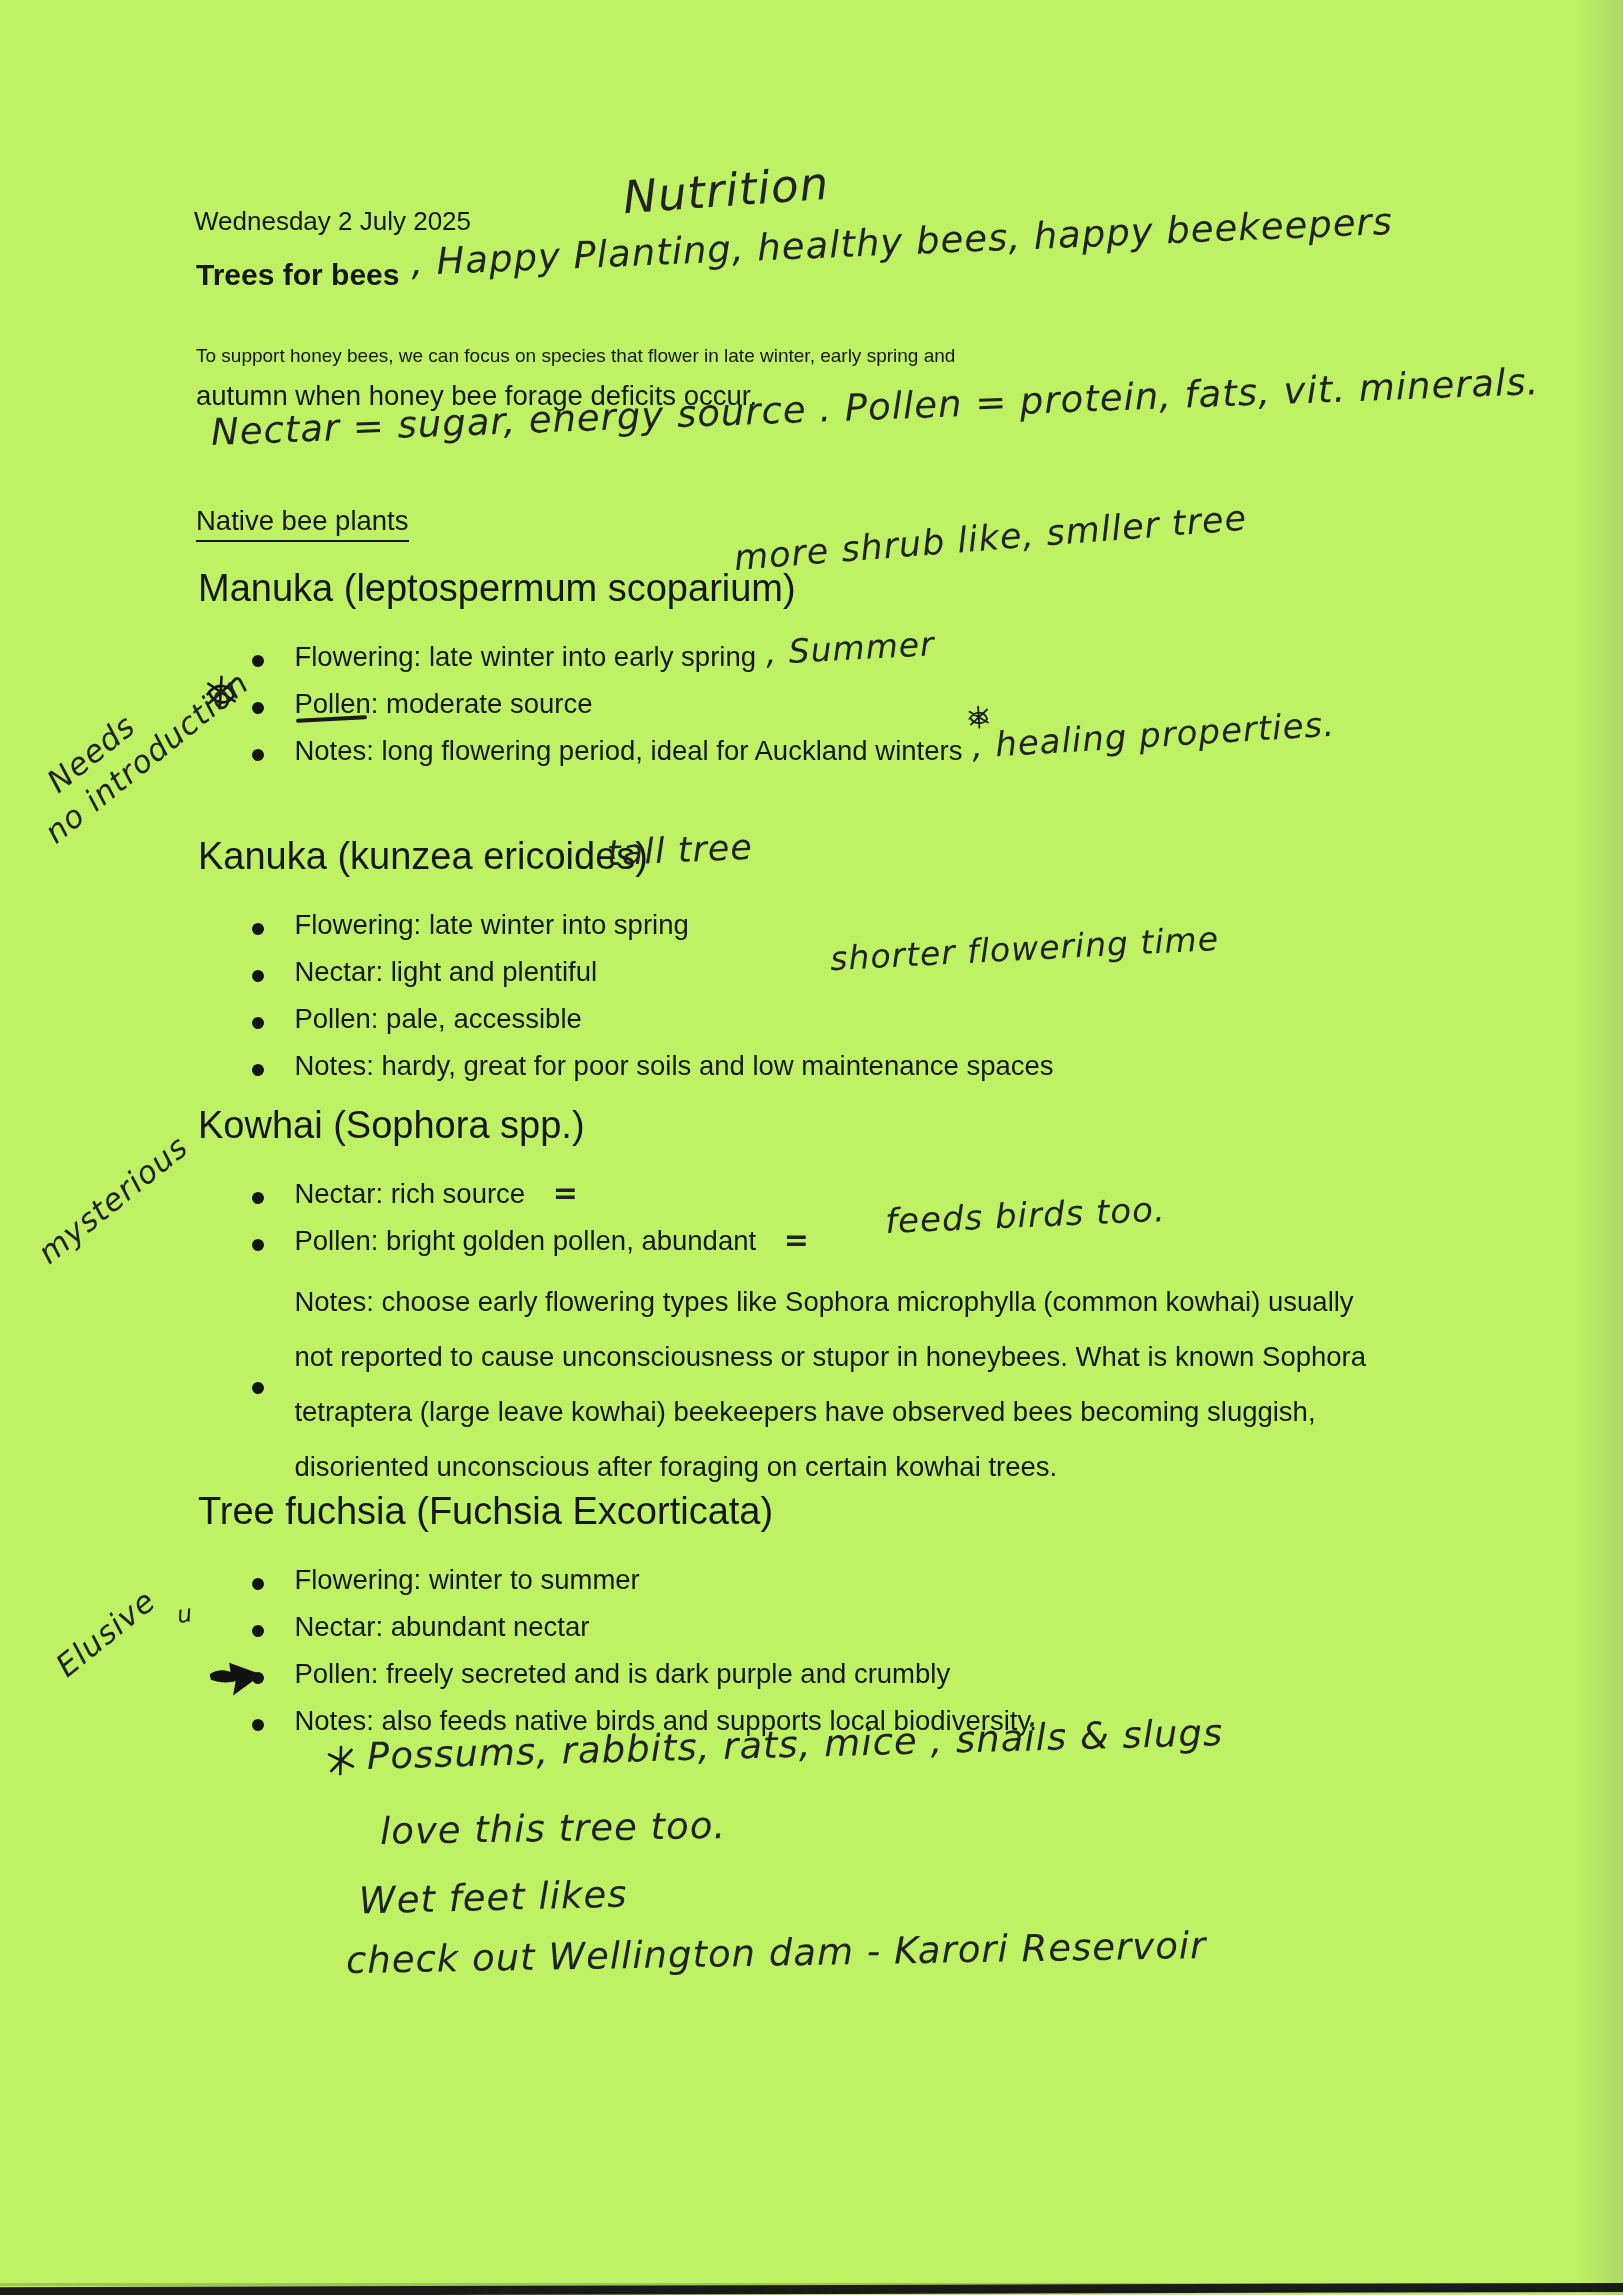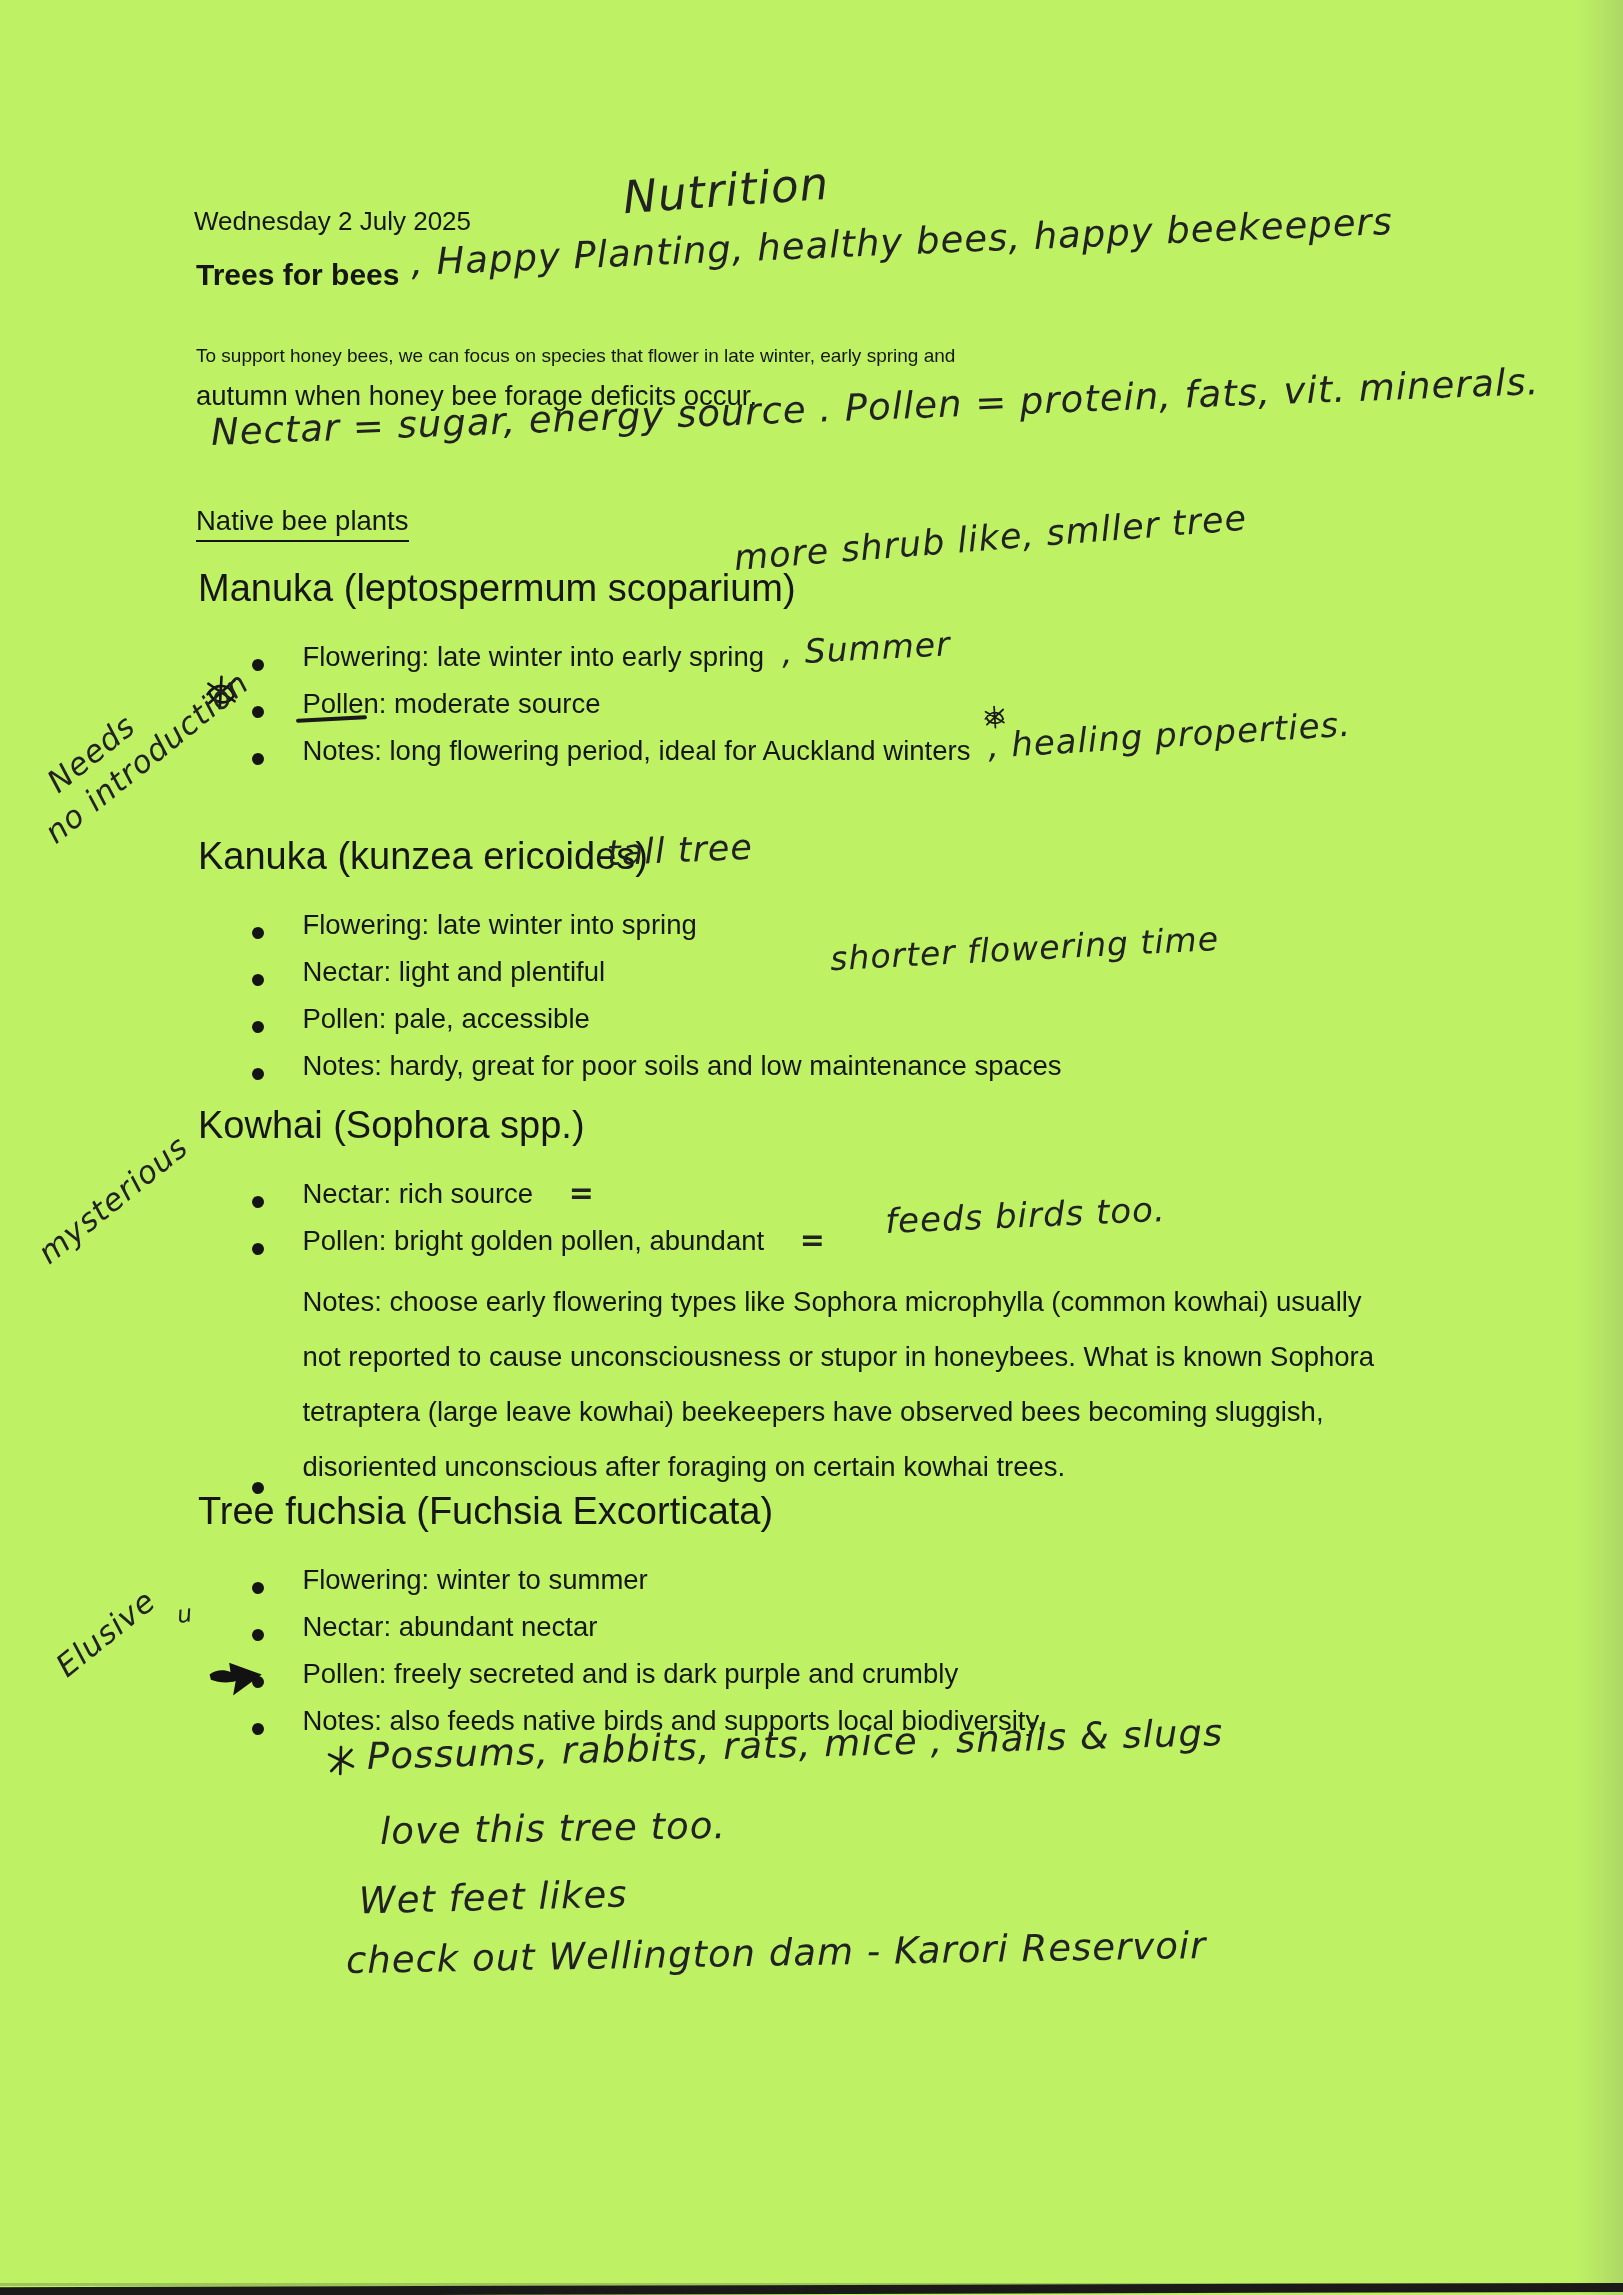--- a/index.html
+++ b/index.html
@@ -14,21 +14,21 @@
   
   .printed{position:absolute;white-space:nowrap;color:#161616;}
   .date{left:194px;top:206px;font-size:26px;}
   .h1{left:196px;top:258px;font-size:30px;font-weight:700;}
   .intro1{left:196px;top:331px;font-size:19px;margin-top:14px;}
   .intro2{left:196px;top:380px;font-size:27.5px;}
   .sectionhead{left:196px;top:505px;font-size:27.5px;font-weight:400;border-bottom:2.6px solid #161616;padding-bottom:3.3px;}
   .plant{position:absolute;left:198px;}
   .plant .pname{font-size:38px;font-weight:400;white-space:nowrap;}
   .bullets{margin:33px 0 0 54px;}
-  .li{display:flex;align-items:flex-end;margin-bottom:19px;font-size:27.5px;line-height:28px;position:relative;gap:8px;}
+  .li{display:flex;align-items:center;margin-bottom:19px;font-size:27.5px;line-height:28px;position:relative;}
   .dot{width:12.4px;height:12.4px;border-radius:50%;background:#141414;margin:7.9px 30px 0 0;flex:none;}
   .bt{white-space:nowrap;}
   .bt.wrap{white-space:normal;width:1083px;line-height:55px;}
   .plant-manuka{top:567px;}
   .plant-kanuka{top:835px;}
   .plant-kowhai{top:1104px;}
   .plant-fuchsia{top:1490px;}
   
   .hw{
     font-family:"DejaVu Sans",cursive;

